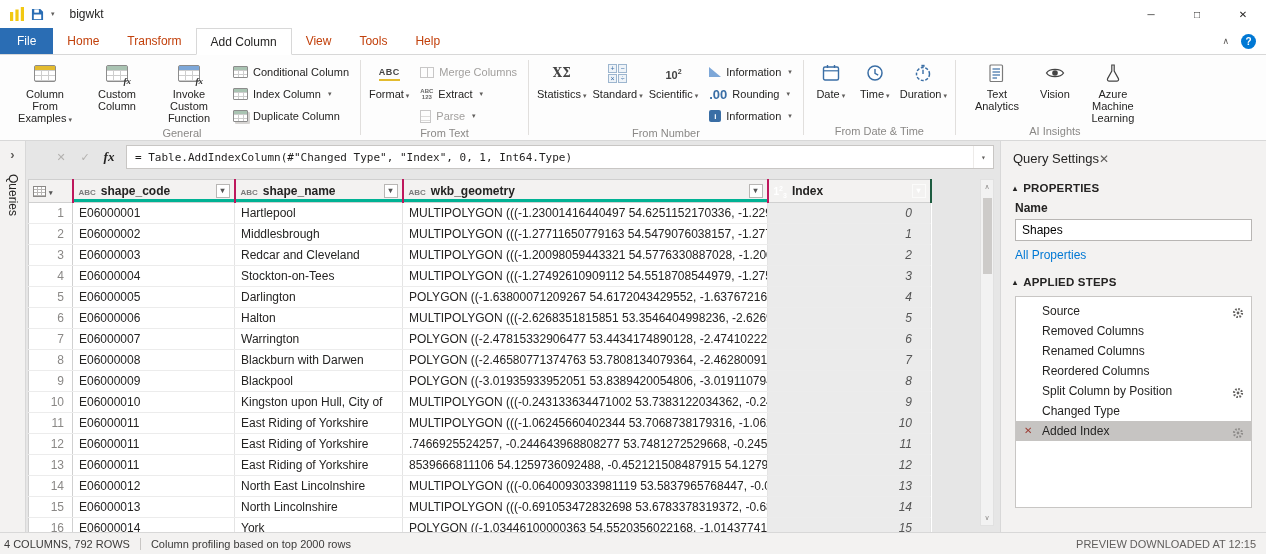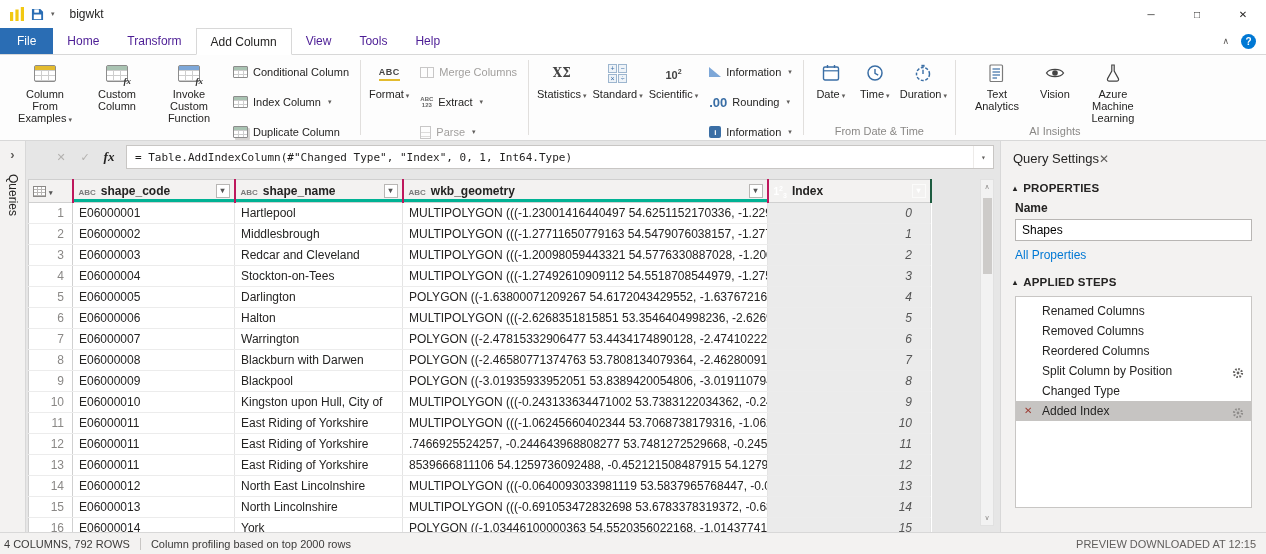--- a/index.html
+++ b/index.html
@@ -9,37 +9,37 @@
   
   .titlebar{height:28px;display:flex;align-items:center;background:#fff;flex:0 0 auto;}
   .qat{display:flex;align-items:center;gap:7px;padding-left:10px;}
   .qat-caret{font-size:7px;color:#605e5c;}
   .wtitle{margin-left:8px;font-size:12px;}
   .wincontrols{margin-left:auto;display:flex;height:100%;}
   .wc{width:46px;display:flex;align-items:center;justify-content:center;font-size:10px;color:#252423;}
 
   
   .tabrow{height:27px;display:flex;align-items:stretch;background:#fff;border-bottom:1px solid #d8d8d8;flex:0 0 auto;}
-  .tab{padding:0 14px;display:flex;align-items:center;font-size:12px;color:#4c1d95;position:relative;}
+  .tab{padding:0 14px;display:flex;align-items:center;font-size:12px;color:#c2410c;position:relative;}
   .tab.file{background:var(--file-tab-blue,#2a6db4);color:#fff;padding:0 17px;}
   .tab.active{background:#fff;border:1px solid #d8d8d8;border-bottom:1px solid #fff;margin-bottom:-1px;z-index:2;color:#252423;}
   .tabrow-right{margin-left:auto;display:flex;align-items:center;gap:12px;padding-right:10px;}
   .rib-collapse{font-size:9px;color:#605e5c;}
   .helpc{width:15px;height:15px;border-radius:50%;background:var(--link-blue,#0078d4);color:#fff;font-size:10px;font-weight:bold;display:flex;align-items:center;justify-content:center;}
 
   
   .ribbon{height:86px;background:#fdfdfd;border-bottom:1px solid #d8d8d8;display:flex;align-items:stretch;padding-left:4px;overflow:hidden;flex:0 0 auto;}
   .rgroup{display:flex;flex-direction:column;}
   .rg-content{flex:1;display:flex;align-items:flex-start;padding:5px 5px 0;}
   .rg-label{text-align:center;font-size:11px;color:#8a8886;padding:1px 4px 3px;white-space:nowrap;}
   .rsep{width:1px;background:#e1dfdd;margin:5px 0;flex:0 0 auto;}
   .rbtn-lg{display:flex;flex-direction:column;align-items:center;max-width:72px;min-width:44px;padding:1px 3px 0;font-size:11px;line-height:12px;text-align:center;color:#252423;}
   .ric{height:24px;display:flex;align-items:center;justify-content:center;margin-bottom:3px;}
   .caret{font-size:7px;color:#605e5c;margin-left:2px;}
-  .rcol{display:flex;flex-direction:column;gap:10px;margin-left:6px;padding-top:2px;}
+  .rcol{display:flex;flex-direction:column;gap:2px;margin-left:6px;padding-top:2px;}
   .rbtn-sm{display:flex;align-items:center;gap:5px;height:20px;padding:0 6px 0 2px;font-size:11px;color:#252423;white-space:nowrap;}
   .disabled{color:#a19f9d;}
   .disabled .ic{opacity:.45;}
 
   
   .tblicon{display:inline-block;width:22px;height:17px;border:1px solid #8c8c8c;border-radius:2px;position:relative;background-color:#fff;
     background-image:repeating-linear-gradient(to right,transparent 0 6px,#cdcdcd 6px 7px),repeating-linear-gradient(to bottom,transparent 0 4px,#cdcdcd 4px 5px);}
   .tblicon::before{content:"";position:absolute;left:0;right:0;top:0;height:4px;background:#a9c3b2;}
   .tblicon.yellow::before{background:#e3bb2f;}
   .tblicon.blue::before{background:#7da7d8;}
@@ -583,28 +583,38 @@
     </div>
     <div class="name-label">Name</div>
     <input class="name-input" value="Shapes" style="">
     <a class="allprops" href="#">All Properties</a>
     <div class="sec-head">
       <span class="tri">▴</span>
       <span>APPLIED STEPS</span>
     </div>
     <div class="steps-box">
 
+    <div class="step has-gear">
+          
+          <span>Source</span>
+          <span class="step-gear">
+            <svg width="12" height="12" viewBox="0 0 12 12">
+              <circle cx="6" cy="6" r="4" fill="none" stroke="#605e5c" stroke-width="2.2" stroke-dasharray="1.6 1.5"></circle>
+              <circle cx="6" cy="6" r="1.4" fill="#605e5c"></circle>
+            </svg>
+          </span>
+        </div>
         <div class="step">
           
+          <span>Removed Columns</span>
+          
+        </div>
+        <div class="step">
+          
           <span>Renamed Columns</span>
-          
-        </div>
-        <div class="step">
-          
-          <span>Removed Columns</span>
           
         </div>
         <div class="step">
           
           <span>Reordered Columns</span>
           
         </div>
         <div class="step has-gear">
           
           <span>Split Column by Position</span>

